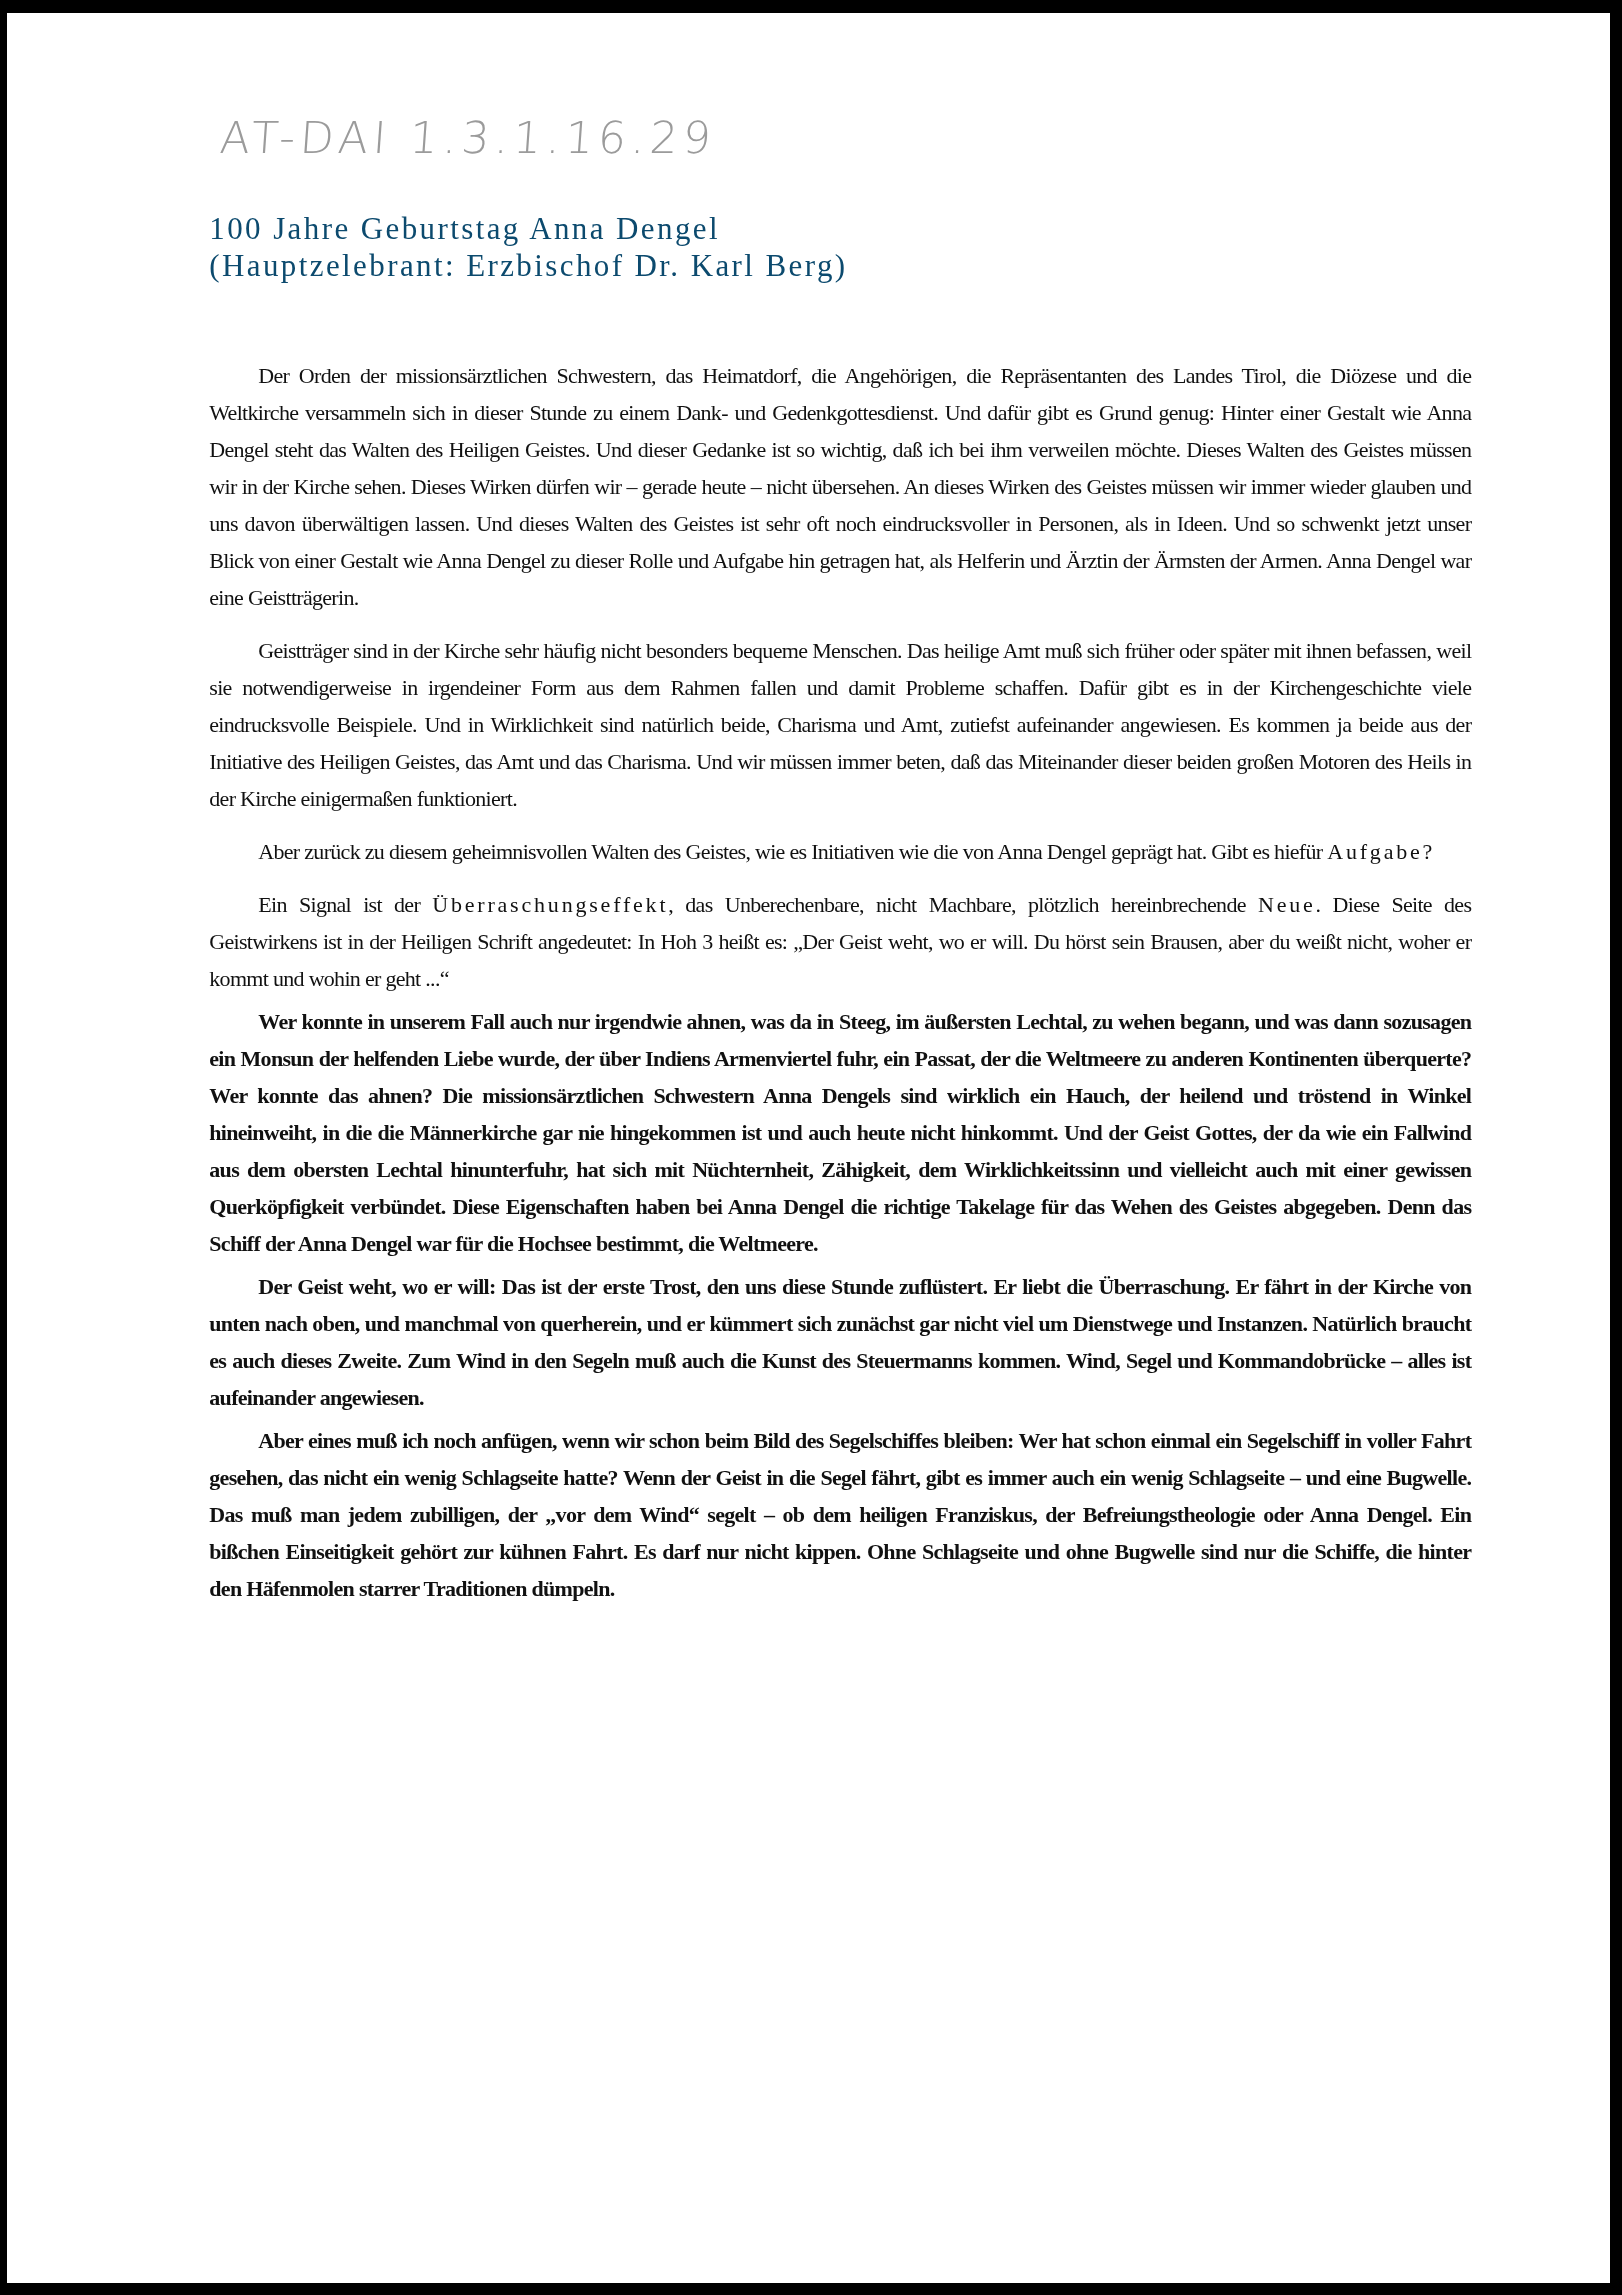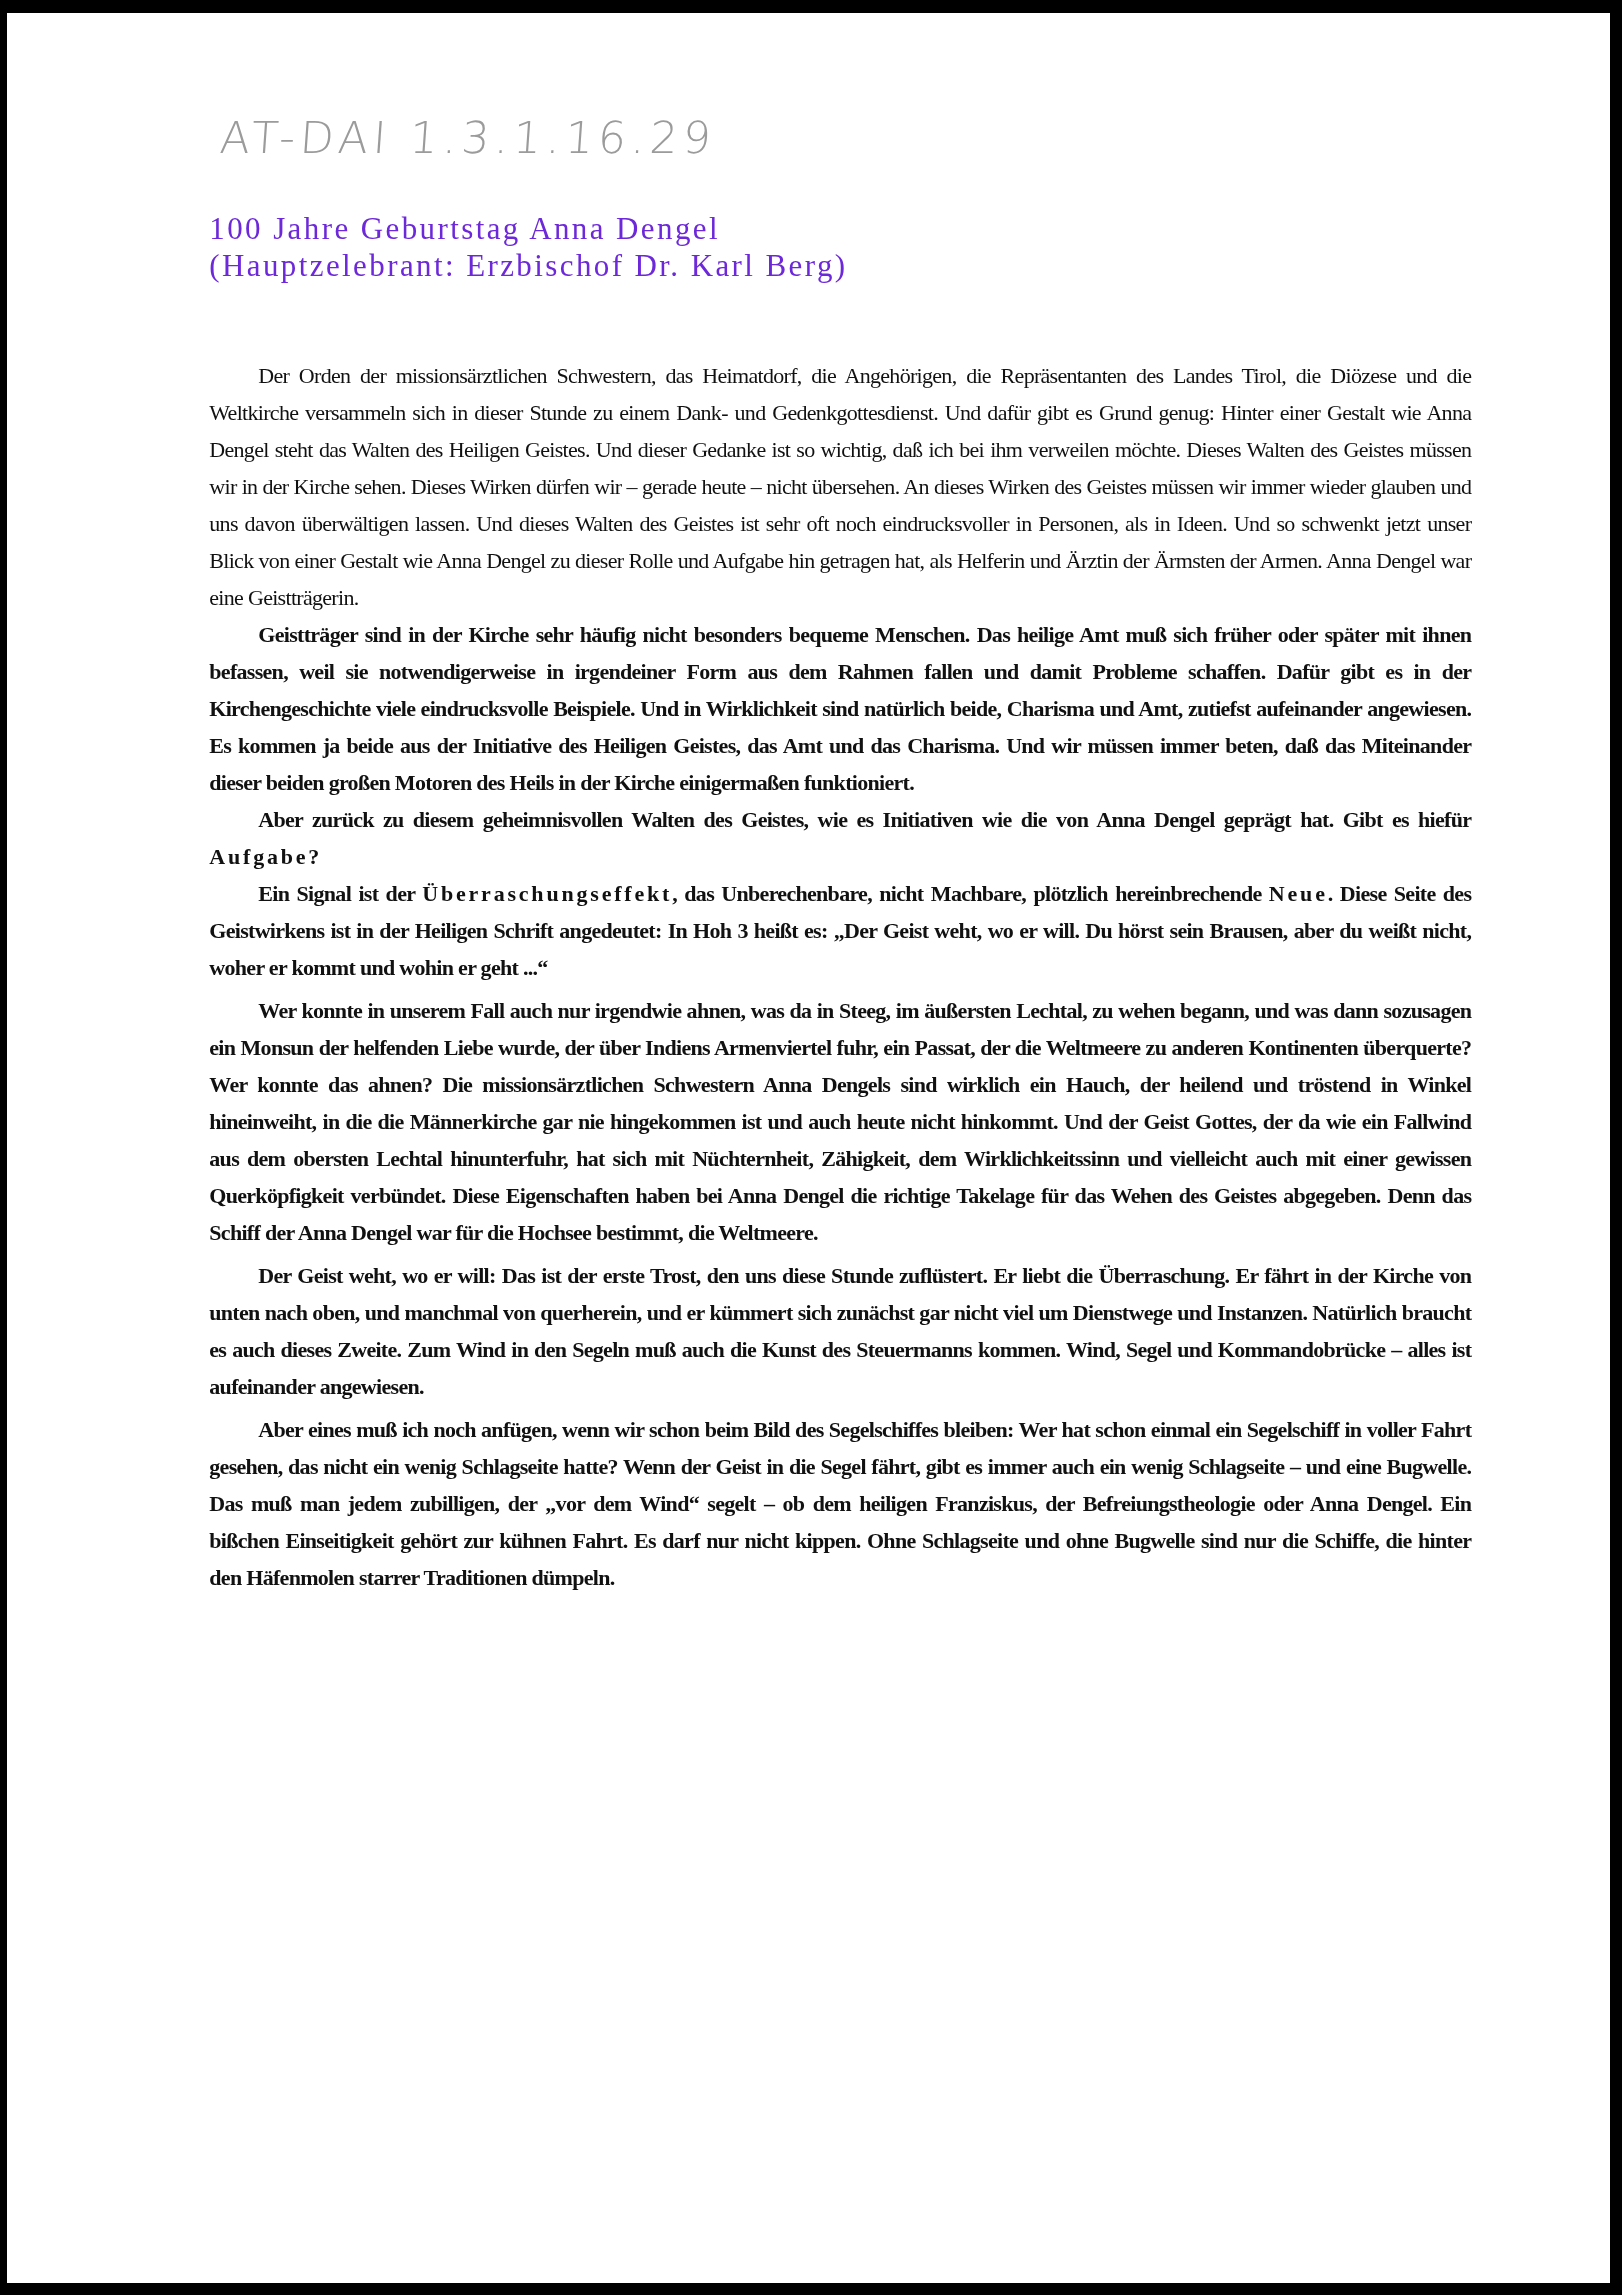--- a/index.html
+++ b/index.html
@@ -31,21 +31,21 @@
       color: #8a8a8a;
       letter-spacing: 4.9px;
       transform: skewX(-4deg);
       opacity: 0.85;
     }
     .header {
       position: absolute;
       left: 202px;
       top: 196px;
       font-family: "Liberation Serif", serif;
-      color: #6d28d9;
+      color: #0c4a6e;
     }
     .header .line {
       font-size: 31px;
       line-height: 37px;
       white-space: nowrap;
     }
     .header .spaced {
       letter-spacing: 2.4px;
       transform: scaleY(1.05);
     }
@@ -62,21 +62,21 @@
       line-height: 37px;
       color: #111;
       letter-spacing: -0.7px;
     }
     .body p {
       margin: 0;
       text-align: justify;
       text-indent: 49px;
     }
     .body p.gap {
-      font-weight: bold;
+      margin-top: 16px;
     }
     .body p.gap-sm {
       margin-top: 6px;
       font-weight: bold;
     }
     .sp {
       letter-spacing: 2.8px;
     }
   </style>
 </head>

